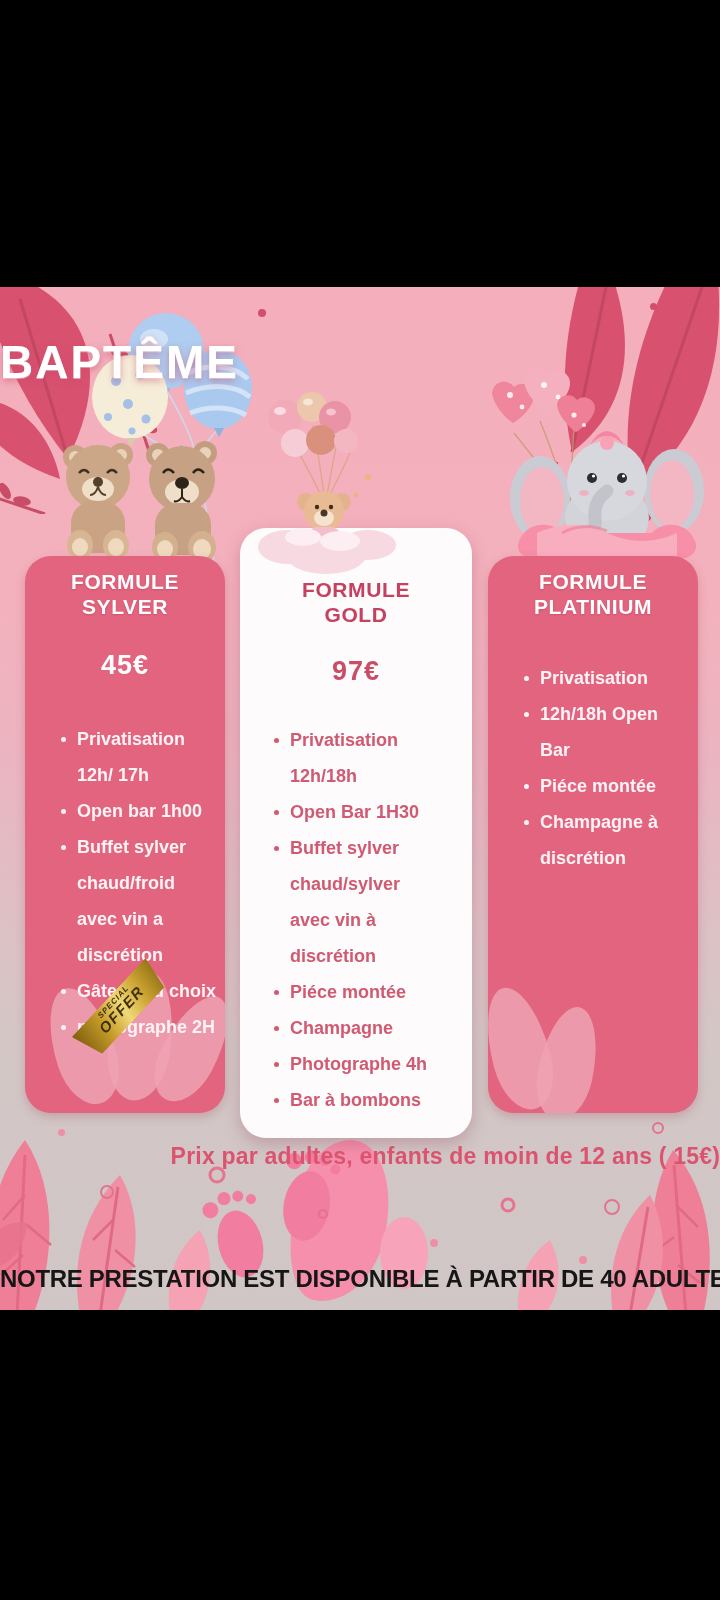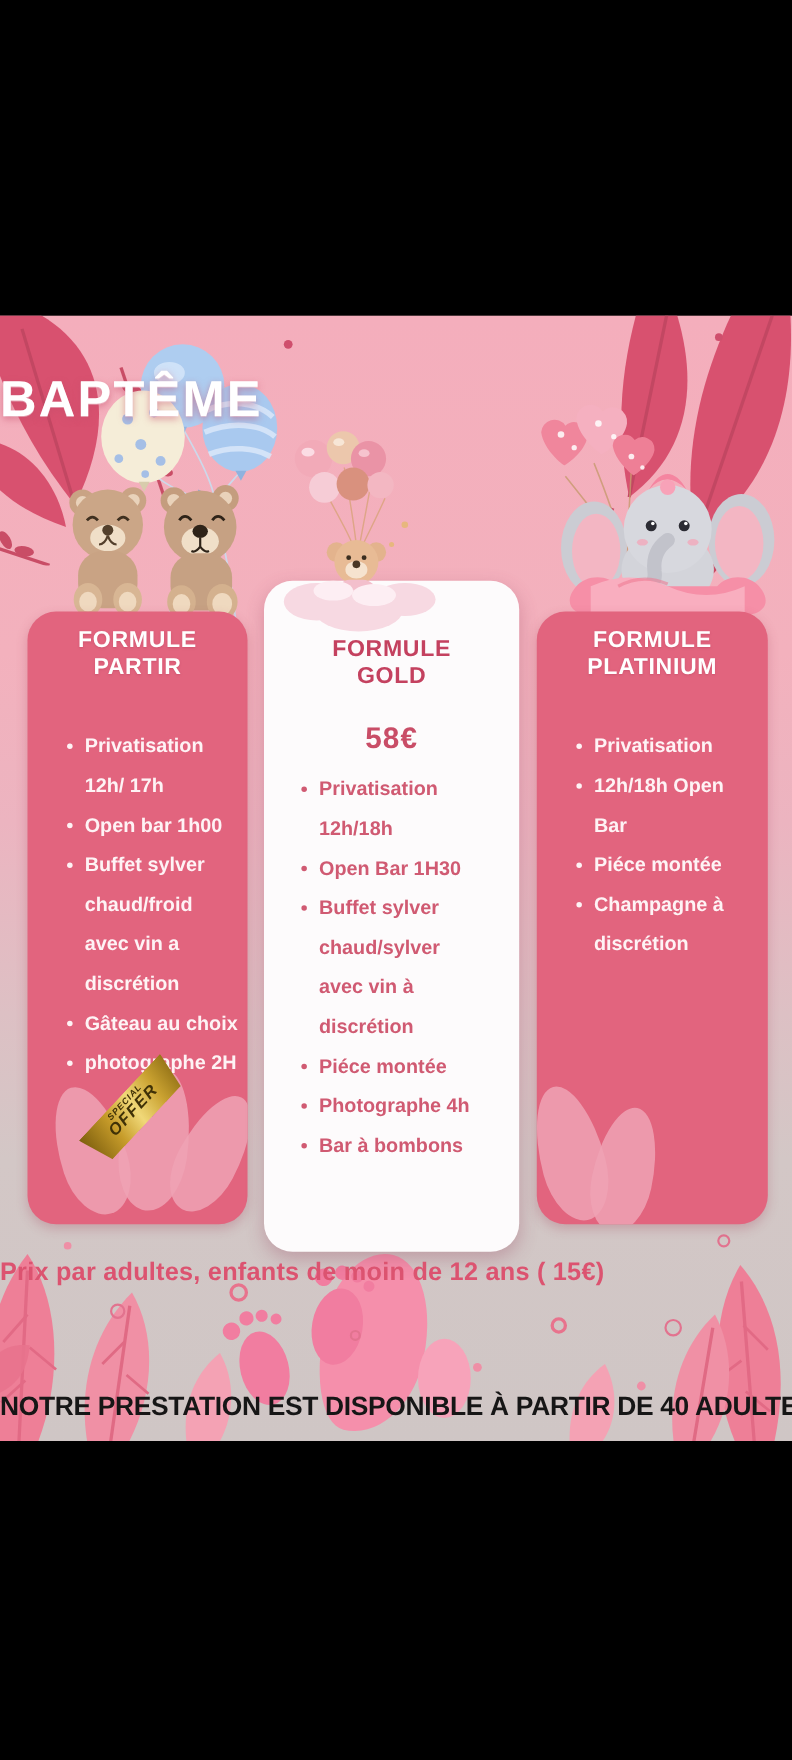--- a/index.html
+++ b/index.html
@@ -30,41 +30,41 @@
                 letter-spacing:.6px; line-height:1.18; }
   .pink  .card-title { color:#ffffff; margin-top:14px; text-shadow:0 1px 2px rgba(170,55,85,.35); }
   .white .card-title { color:#c4415f; margin-top:50px; }
 
   .card-price { text-align:center; font-weight:bold; font-size:27px; letter-spacing:1px; }
   .pink  .card-price { color:#ffffff; margin-top:30px; }
   .white .card-price { color:#c94d67; margin-top:28px; }
 
   ul.items { list-style:none; margin-top:40px; }
   .pink  ul.items { padding:0 0 0 36px; }
-  .white ul.items { padding:0 0 0 34px; margin-top:12px; }
+  .white ul.items { padding:0 0 0 34px; margin-top:35px; }
   ul.items li { position:relative; padding-left:16px; font-weight:bold;
                 font-size:18px; line-height:2.0; }
   .pink  ul.items li { color:#fef3f5; max-width:156px; }
   .white ul.items li { color:#d05a72; max-width:168px; }
   ul.items li::before { content:""; position:absolute; left:0; top:16px;
                 width:5px; height:5px; border-radius:50%; background:currentColor; }
 
   
   #offer-ribbon { position:absolute; left:42px; top:436px; width:108px; height:34px;
       transform:rotate(-47deg); z-index:5; text-align:center;
       background:linear-gradient(100deg,#7e5f0e 0%, #c79c2a 30%, #f0d878 52%, #caa231 75%, #8a6a12 100%);
       clip-path:polygon(0 0,100% 0,92% 100%,8% 100%);
       box-shadow:0 2px 4px rgba(90,60,10,.4); }
   #offer-ribbon .l1 { display:block; font-size:8px;  font-weight:bold; font-style:italic;
                       color:#3f3107; letter-spacing:1px; margin-top:2px; }
   #offer-ribbon .l2 { display:block; font-size:15px; font-weight:bold; font-style:italic;
                       color:#3f3107; letter-spacing:1.5px; margin-top:-2px; }
 
   
-  #price-note { left:0; top:856px; width:100%; text-align:left; z-index:6;
+  #price-note { left:0; top:856px; width:100%; text-align:right; z-index:6;
                 font-size:23px; font-weight:bold; color:#dc5370; letter-spacing:.2px; }
   #notice { left:0; top:978px; width:100%; text-align:center; z-index:6;
             font-size:24px; font-weight:bold; color:#161616; letter-spacing:-.3px;
             white-space:nowrap; }
 
   
   .dot  { position:absolute; border-radius:50%; background:#cf4f6d; z-index:2; }
   .ring { position:absolute; border-radius:50%; border:2px solid #e2738f; z-index:2; }
   .blob { position:absolute; background:#f58fab; z-index:1; }
   svg.deco { position:absolute; z-index:2; }
@@ -256,46 +256,48 @@
     <path d="M75,170 q35,-16 70,0 q35,16 70,0 L215,196 L75,196 Z" fill="#f9aebf"></path>
     <path d="M100,170 q22,-12 45,-2" stroke="#ef7b95" stroke-width="3" fill="none" opacity=".6"></path>
   </svg>
 
   <div class="card pink" id="card-sylver">
     <span class="card-leaf" style="left:28px;top:430px;width:60px;height:120px;transform:rotate(-18deg)"></span>
     <span class="card-leaf" style="left:85px;top:415px;width:62px;height:130px;transform:rotate(8deg)"></span>
     <span class="card-leaf" style="left:140px;top:435px;width:55px;height:115px;transform:rotate(28deg)"></span>
     <div class="card-title">
       <span>FORMULE</span><br>
-      <span>PARTIR</span>
+      <span>SYLVER</span>
     </div>
+    <div class="card-price">45€</div>
     <ul class="items">
         <li>Privatisation 12h/ 17h</li>
         <li>Open bar 1h00</li>
         <li>Buffet sylver chaud/froid avec vin a discrétion</li>
         <li>Gâteau au choix</li>
         <li>photographe 2H</li>
       </ul>
     <div id="offer-ribbon">
       <span class="l1">SPECIAL</span>
       <span class="l2">OFFER</span>
     </div>
   </div>
 
   <div class="card white" id="card-gold">
     <div class="card-title">
       <span>FORMULE</span><br>
       <span>GOLD</span>
     </div>
-    <div class="card-price">58€</div>
+    <div class="card-price">97€</div>
     <ul class="items">
         <li>Privatisation 12h/18h</li>
         <li>Open Bar 1H30</li>
         <li>Buffet sylver chaud/sylver avec vin à discrétion</li>
         <li>Piéce montée</li>
+        <li>Champagne</li>
         <li>Photographe 4h</li>
         <li>Bar à bombons</li>
       </ul>
   </div>
 
   <div class="card pink" id="card-platinium">
     <span class="card-leaf" style="left:2px;top:430px;width:58px;height:125px;transform:rotate(-15deg)"></span>
     <span class="card-leaf" style="left:52px;top:450px;width:55px;height:115px;transform:rotate(12deg)"></span>
     <div class="card-title">
       <span>FORMULE</span><br>

